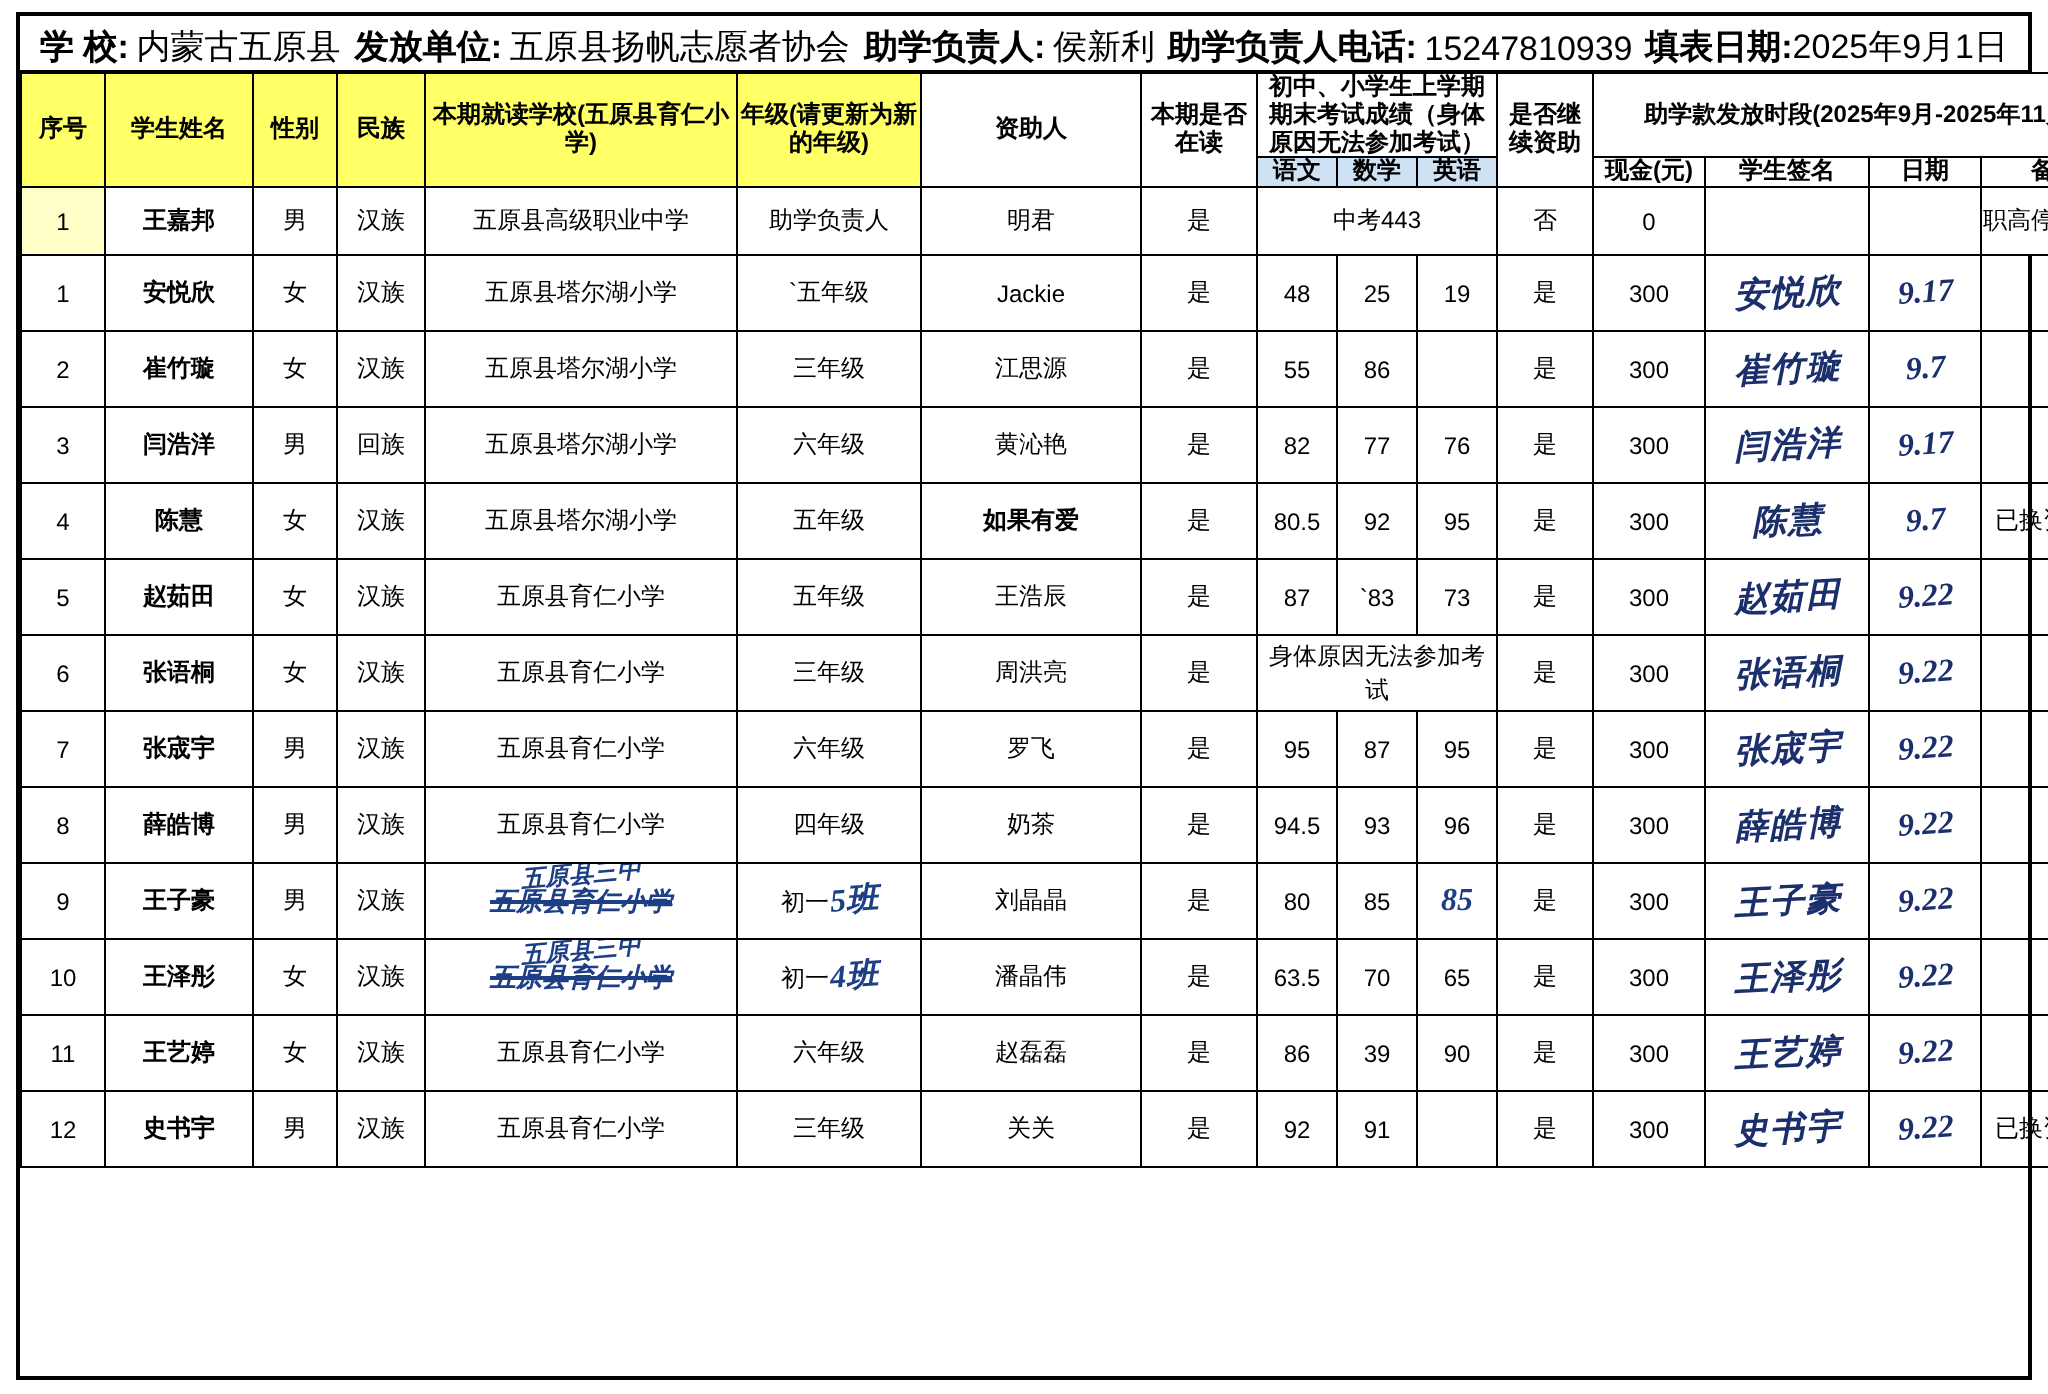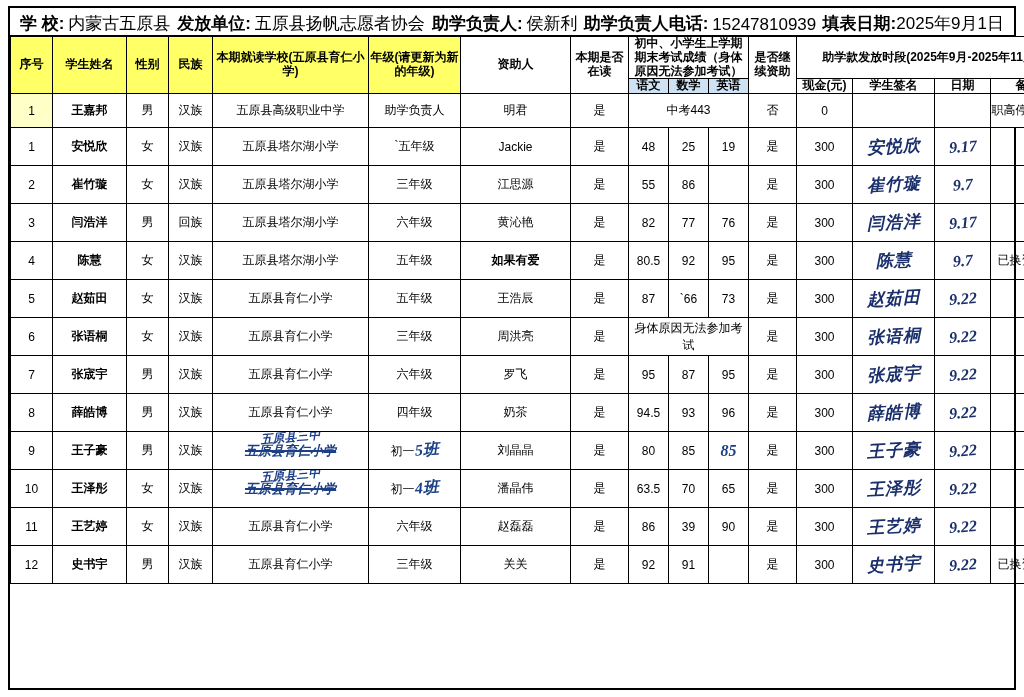--- a/index.html
+++ b/index.html
@@ -326,21 +326,21 @@
         <tr>
           <td>5</td>
           <td class="name-cell">赵茹田</td>
           <td>女</td>
           <td>汉族</td>
           <td>五原县育仁小学</td>
           <td>五年级</td>
           <td>王浩辰</td>
           <td>是</td>
           <td>87</td>
-          <td>`66</td>
+          <td>`83</td>
           <td>73</td>
           <td>是</td>
           <td>300</td>
           <td><span class="sig">赵茹田</span></td>
           <td><span class="sig-date">9.22</span></td>
           <td class="note-cell"></td>
         </tr>
 
         <tr>
           <td>6</td>

